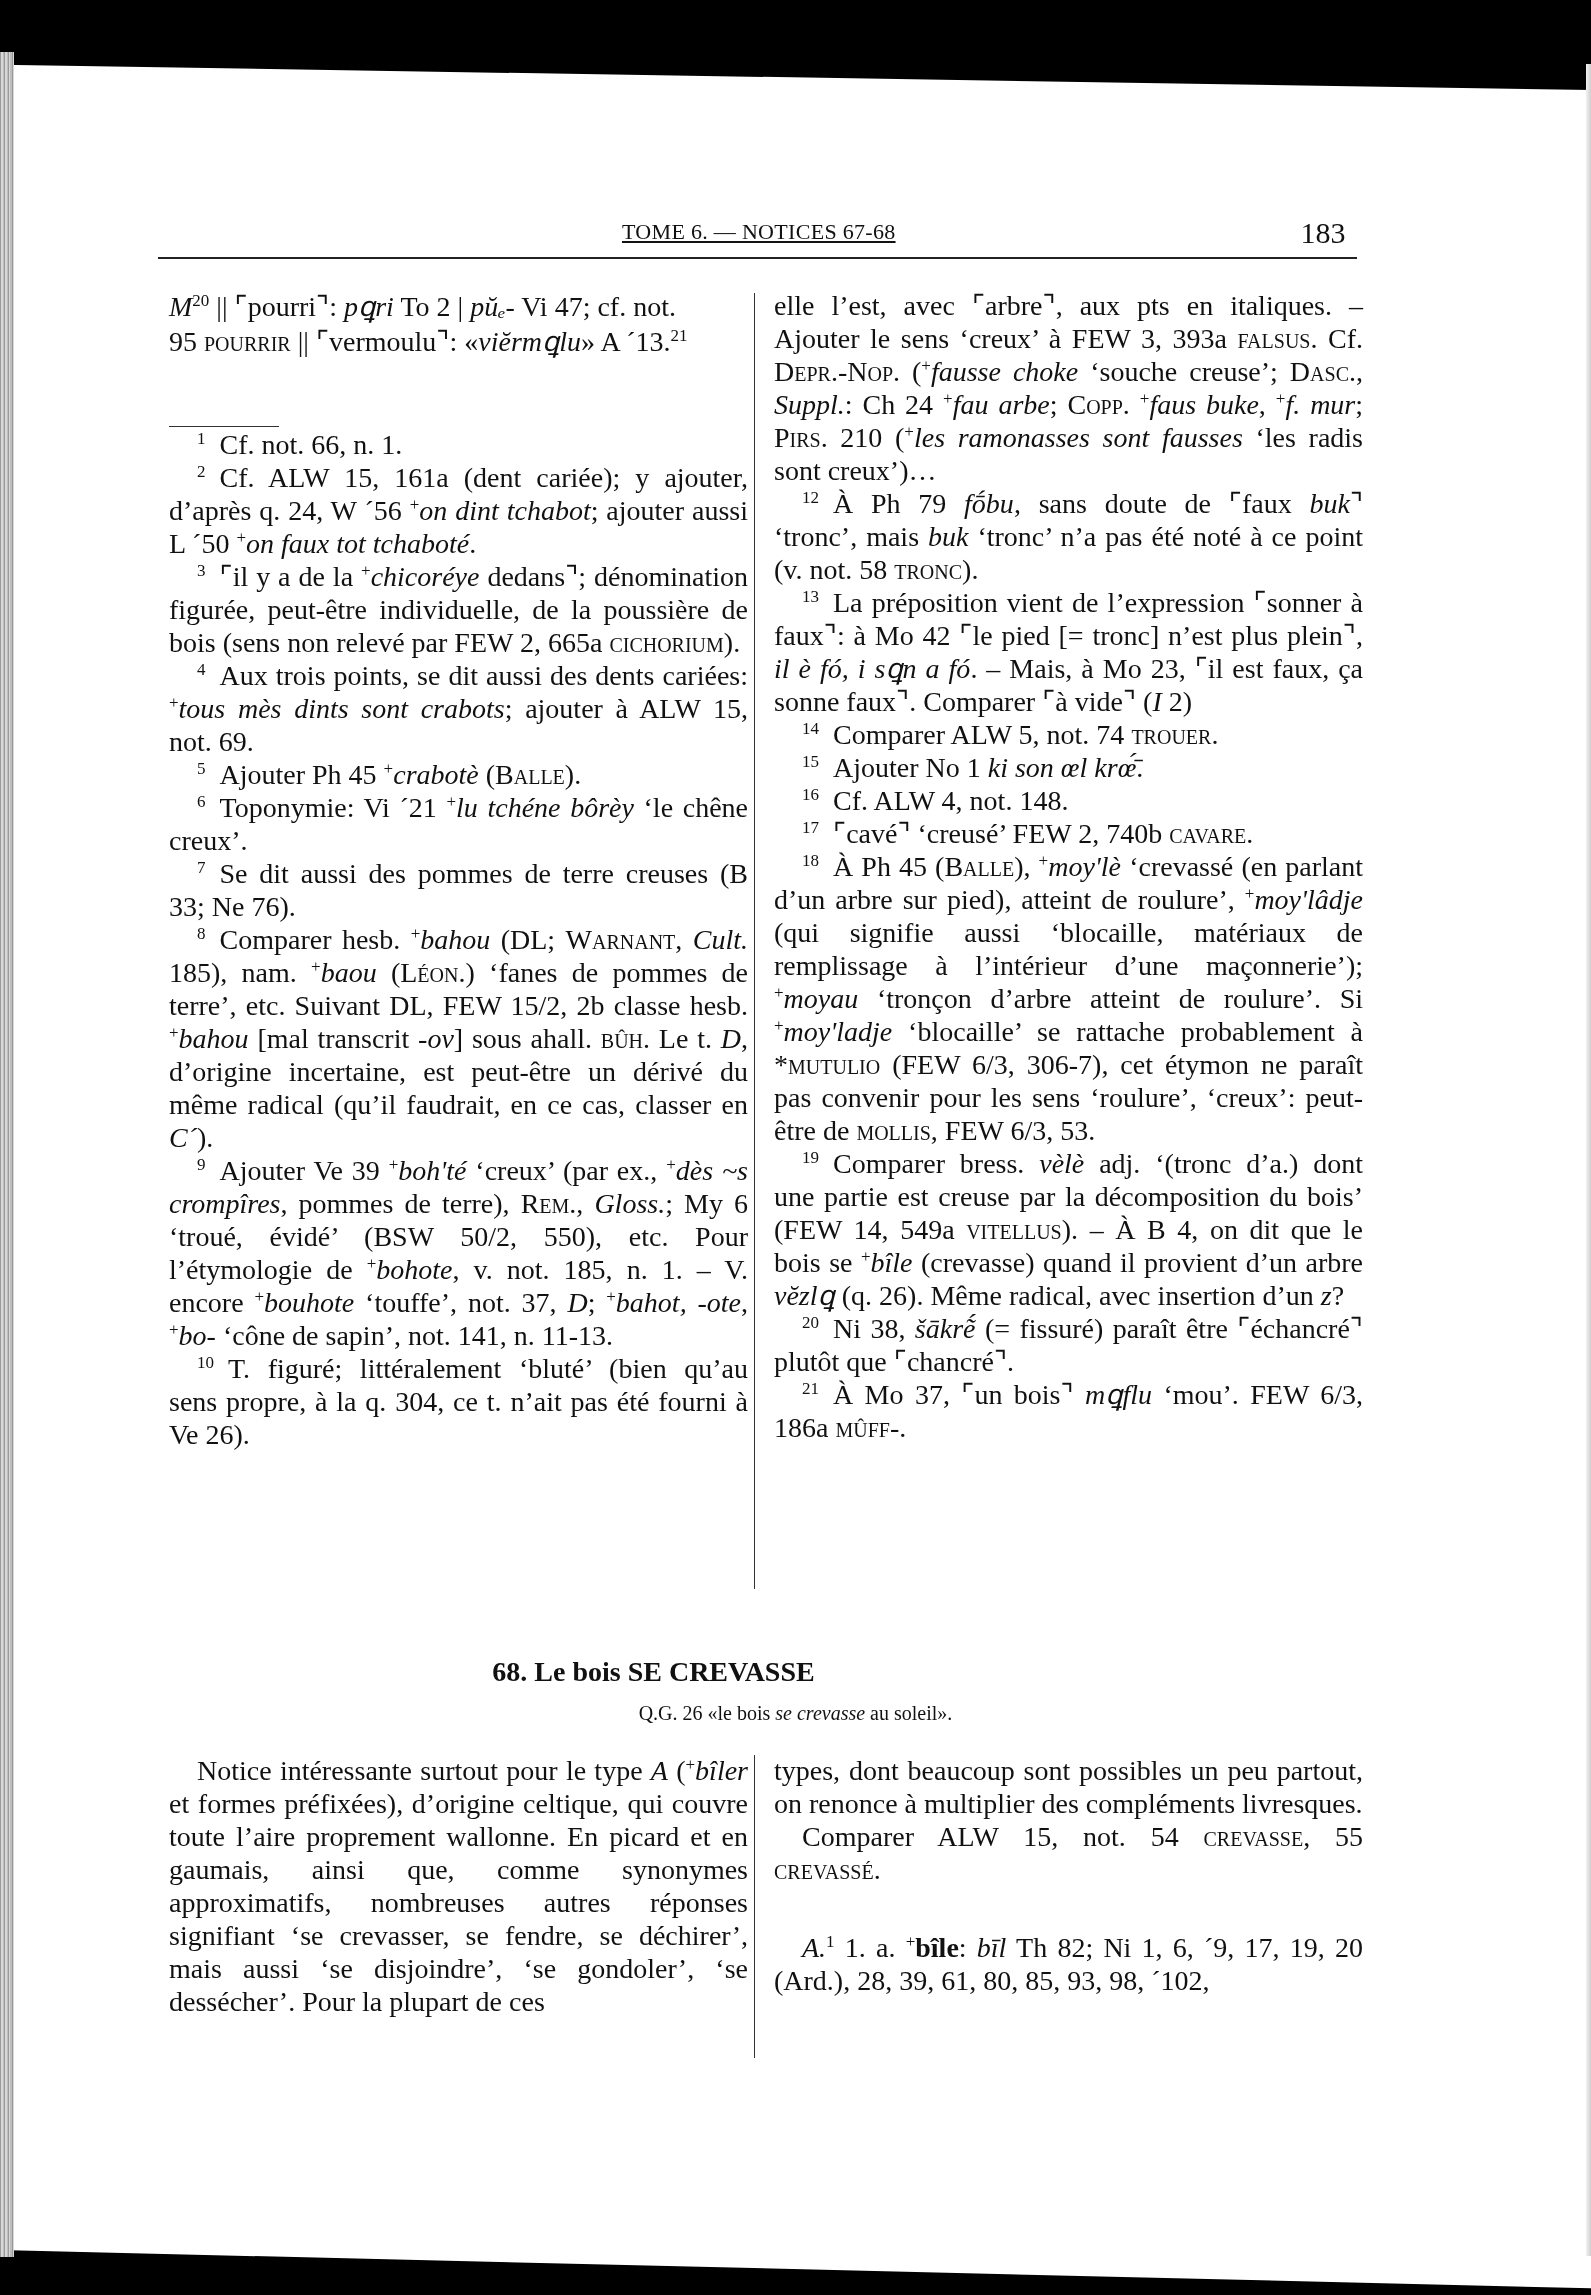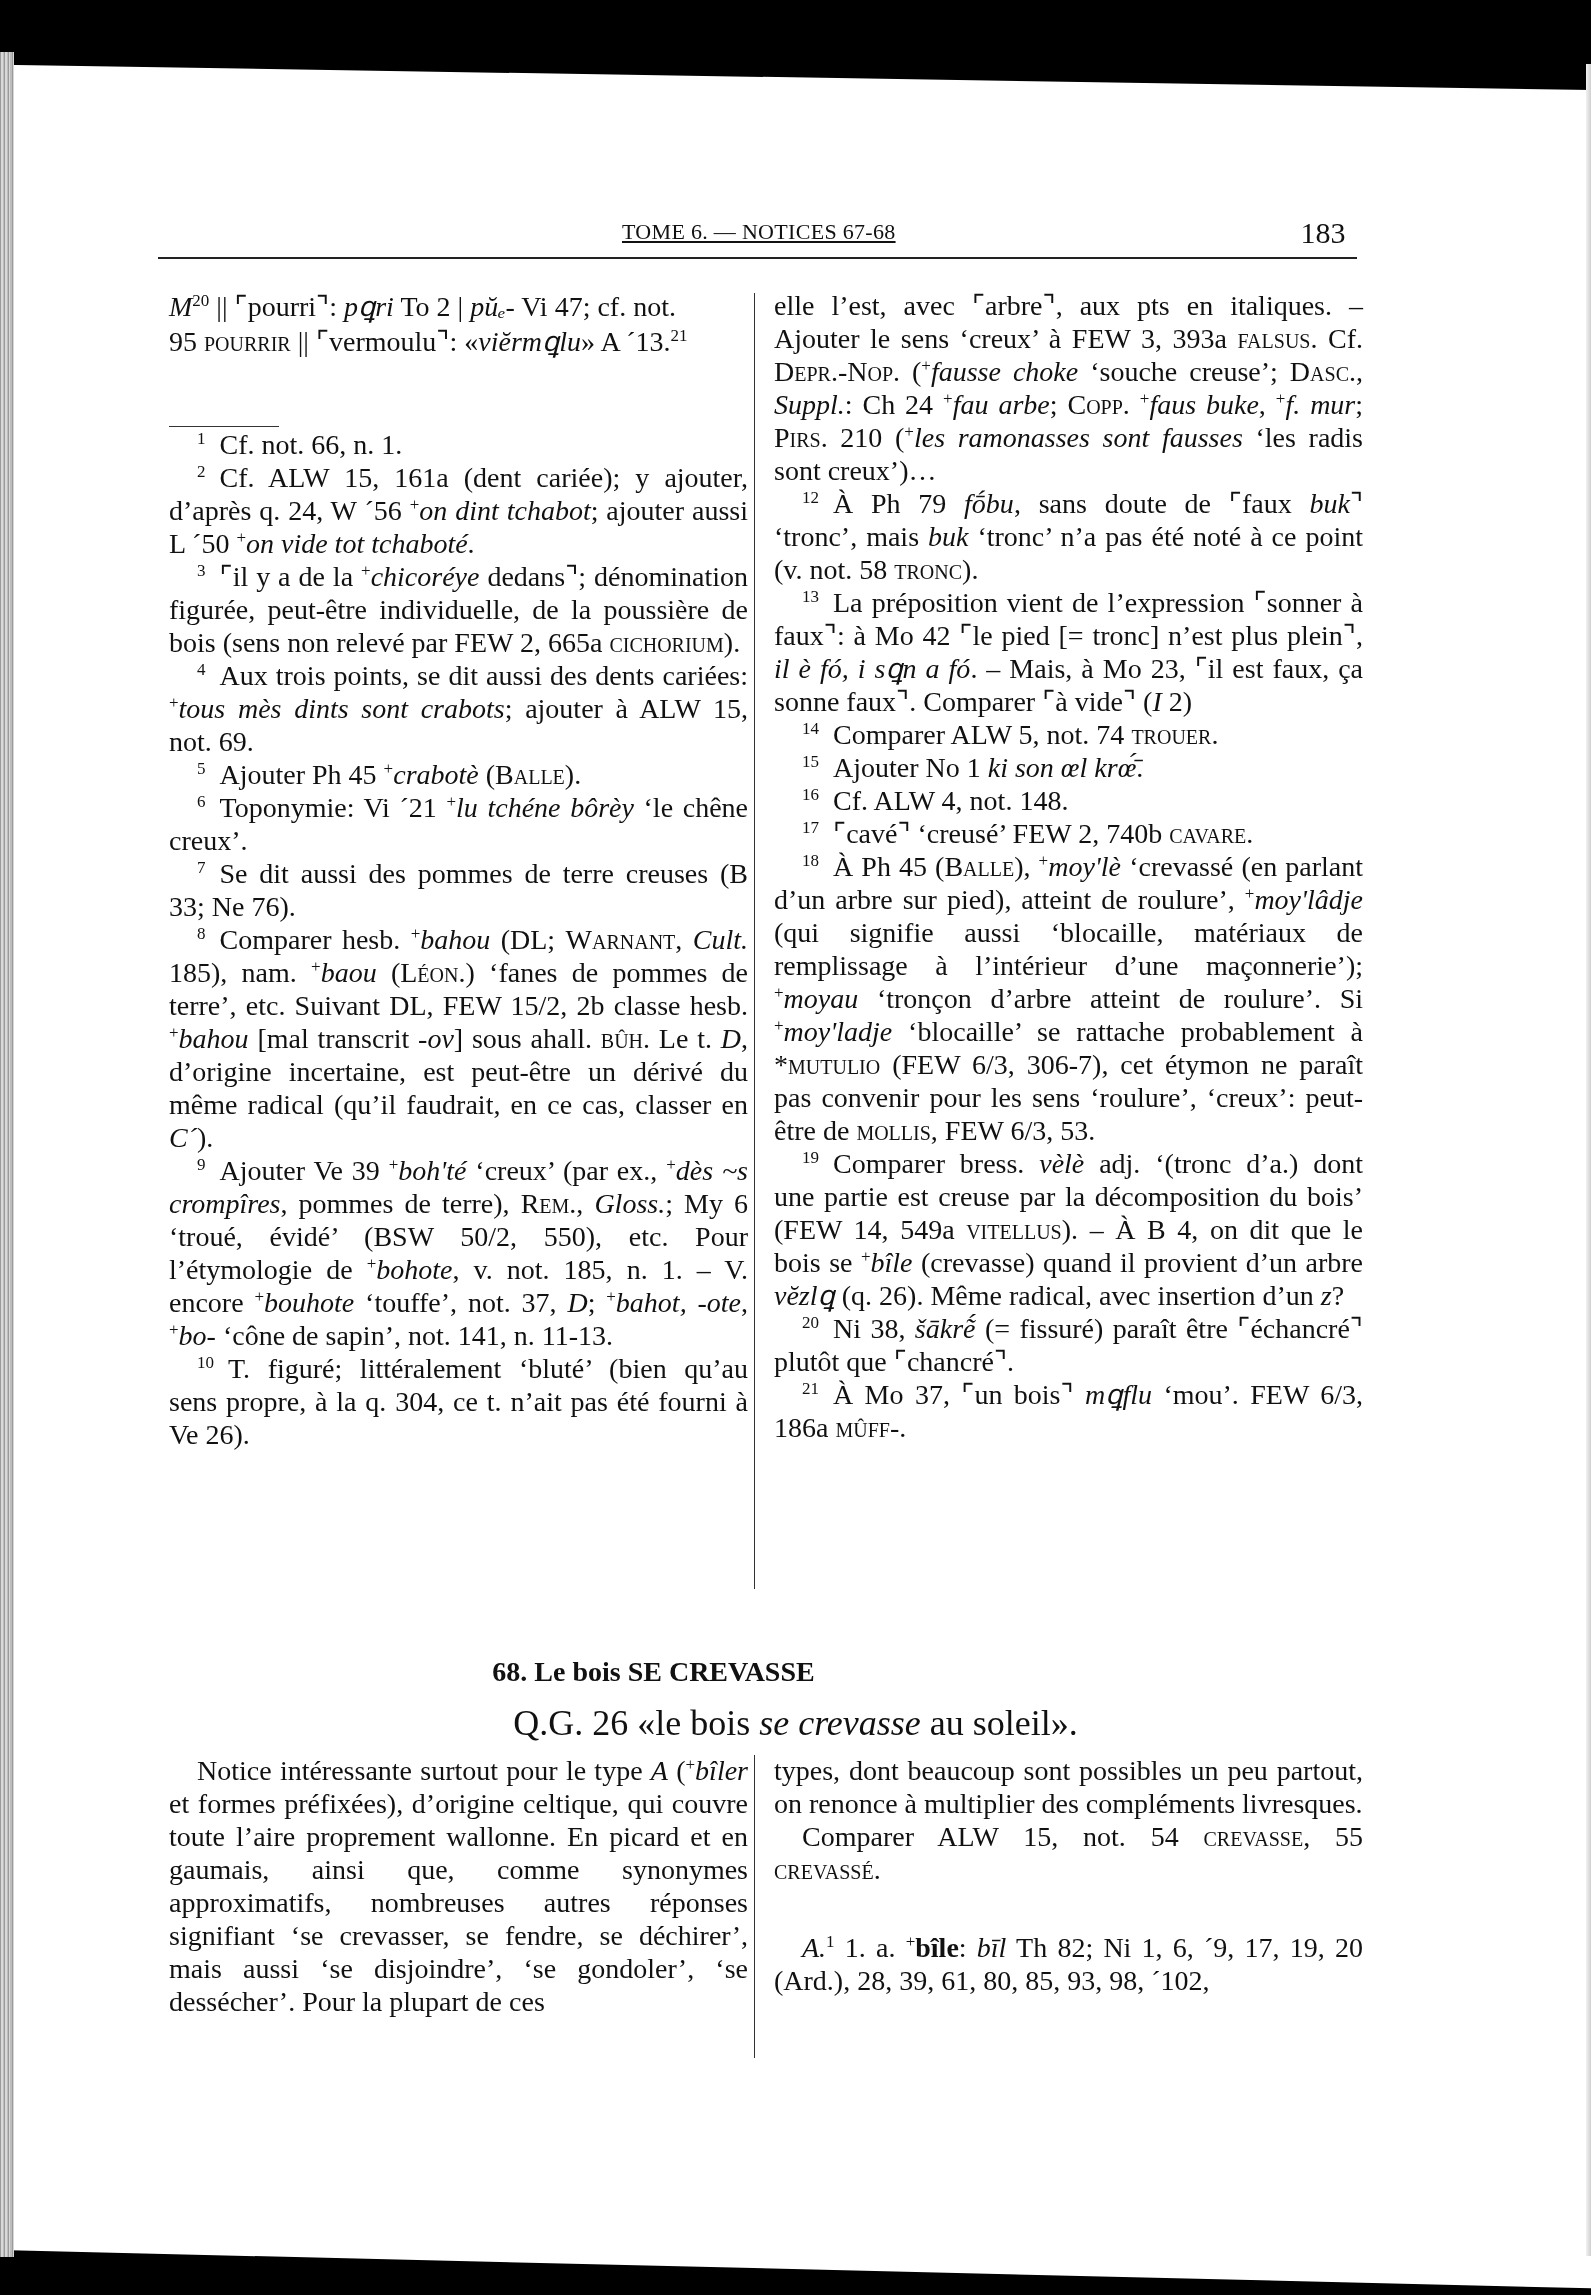--- a/index.html
+++ b/index.html
@@ -28,21 +28,21 @@
   .indent { text-indent:28px; }
   .fn { margin:0; text-indent:28px; }
   .fn sup, .p sup { font-size:17px; line-height:0; vertical-align:super; }
   .sc { font-variant:small-caps; }
   i { font-style:italic; }
 
   .fn-rule { position:absolute; left:169px; top:426px; width:110px; height:1.3px; background:#333; }
 
   .section-title { position:absolute; left:0; width:1307px; top:1656px; text-align:center;
                    font-size:28px; font-weight:bold; }
-  .question { position:absolute; left:0; width:1591px; top:1702px; text-align:center; font-size:36px; }
+  .question { position:absolute; left:0; width:1591px; top:1702px; text-align:center; font-size:20px; }
 </style>
 </head>
 <body>
 
 <div class="band-top"></div>
 <div class="band-bottom"></div>
 <div class="edge-left"></div>
 <div class="edge-right"></div>
 
 <div class="running-head">
@@ -57,21 +57,21 @@
   <p class="p" style="line-height:35px;">
     <span id="n67l1"><i>M</i><sup>20</sup><span> || ⌜pourri⌝: </span><i>pꝗri</i><span> To 2 | </span><i>pŭₑ-</i><span> Vi 47; cf. not.</span></span><br>
     <span id="n67l2"><span>95 </span><span class="sc">pourrir</span><span> || ⌜vermoulu⌝: «</span><i>viĕrmꝗlu</i><span>» A ´13.</span><sup>21</sup></span>
   </p>
 </div>
 
 <div class="fn-rule"></div>
 
 <div class="col col-left" id="fn-left" style="top:428px;">
     <p class="fn"><sup>1</sup> <span>Cf. not. 66, n. 1.</span></p>
-    <p class="fn"><sup>2</sup> <span>Cf. ALW 15, 161a (dent cariée); y ajouter, d’après q. 24, W ´56 </span><sup>+</sup><i>on dint tchabot</i><span>; ajouter aussi L ´50 </span><sup>+</sup><i>on vide tot tchaboté</i><span>.</span></p>
+    <p class="fn"><sup>2</sup> <span>Cf. ALW 15, 161a (dent cariée); y ajouter, d’après q. 24, W ´56 </span><sup>+</sup><i>on dint tchabot</i><span>; ajouter aussi L ´50 </span><sup>+</sup><i>on faux tot tchaboté</i><span>.</span></p>
     <p class="fn"><sup>3</sup> <span>⌜il y a de la </span><sup>+</sup><i>chicoréye</i><span> dedans⌝; dénomination figurée, peut-être individuelle, de la poussière de bois (sens non relevé par FEW 2, 665a </span><span class="sc">cichorium</span><span>).</span></p>
     <p class="fn"><sup>4</sup> <span>Aux trois points, se dit aussi des dents cariées: </span><sup>+</sup><i>tous mès dints sont crabots</i><span>; ajouter à ALW 15, not. 69.</span></p>
     <p class="fn"><sup>5</sup> <span>Ajouter Ph 45 </span><sup>+</sup><i>crabotè</i><span> (</span><span class="sc">Balle</span><span>).</span></p>
     <p class="fn"><sup>6</sup> <span>Toponymie: Vi ´21 </span><sup>+</sup><i>lu tchéne bôrèy</i><span> ‘le chêne creux’.</span></p>
     <p class="fn"><sup>7</sup> <span>Se dit aussi des pommes de terre creuses (B 33; Ne 76).</span></p>
     <p class="fn"><sup>8</sup> <span>Comparer hesb. </span><sup>+</sup><i>bahou</i><span> (DL; </span><span class="sc">Warnant</span><span>, </span><i>Cult.</i><span> 185), nam. </span><sup>+</sup><i>baou</i><span> (</span><span class="sc">Léon.</span><span>) ‘fanes de pommes de terre’, etc. Suivant DL, FEW 15/2, 2b classe hesb. </span><sup>+</sup><i>bahou</i><span> [mal transcrit </span><i>-ov</i><span>] sous ahall. </span><span class="sc">bûh</span><span>. Le t. </span><i>D</i><span>, d’origine incertaine, est peut-être un dérivé du même radical (qu’il faudrait, en ce cas, classer en </span><i>C´</i><span>).</span></p>
     <p class="fn"><sup>9</sup> <span>Ajouter Ve 39 </span><sup>+</sup><i>boh'té</i><span> ‘creux’ (par ex., </span><sup>+</sup><i>dès ~s crompîres</i><span>, pommes de terre), </span><span class="sc">Rem.</span><span>, </span><i>Gloss.</i><span>; My 6 ‘troué, évidé’ (BSW 50/2, 550), etc. Pour l’étymologie de </span><sup>+</sup><i>bohote</i><span>, v. not. 185, n. 1. – V. encore </span><sup>+</sup><i>bouhote</i><span> ‘touffe’, not. 37, </span><i>D</i><span>; </span><sup>+</sup><i>bahot, -ote</i><span>, </span><sup>+</sup><i>bo-</i><span> ‘cône de sapin’, not. 141, n. 11-13.</span></p>
     <p class="fn"><sup>10</sup> <span>T. figuré; littéralement ‘bluté’ (bien qu’au sens propre, à la q. 304, ce t. n’ait pas été fourni à Ve 26).</span></p>
   </div>
 <div class="col col-right" id="fn-right" style="top:289px;">

